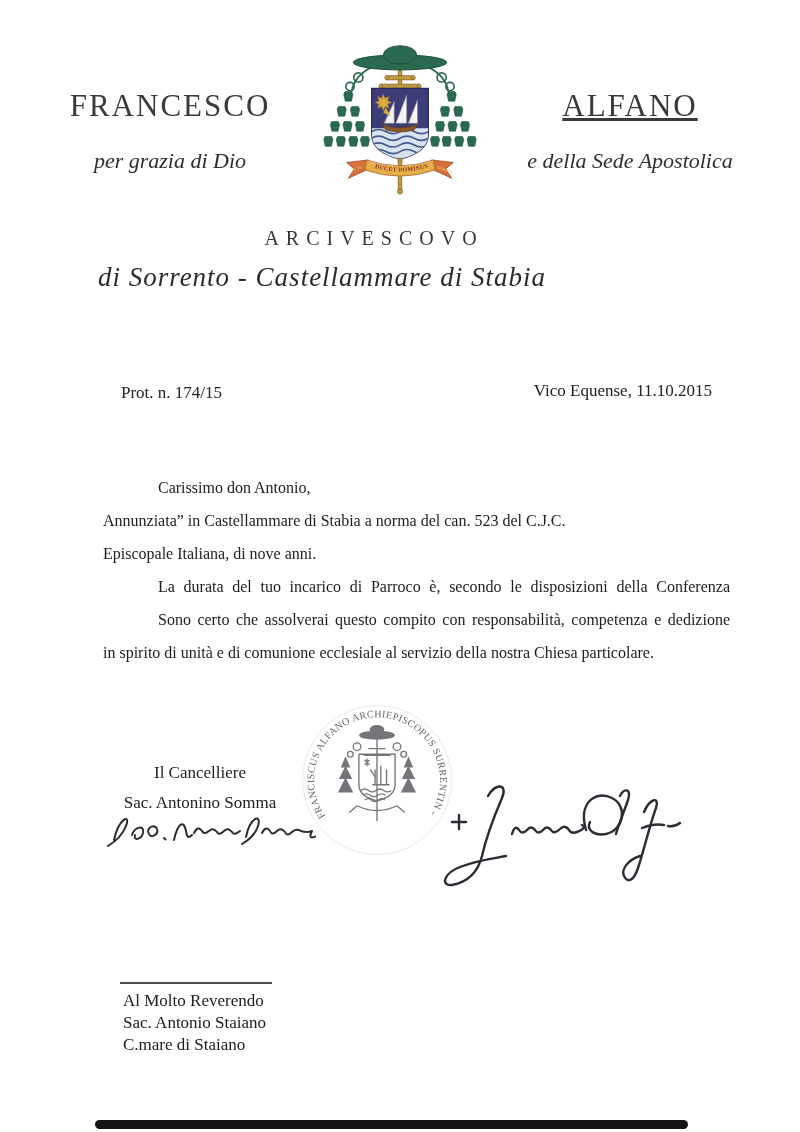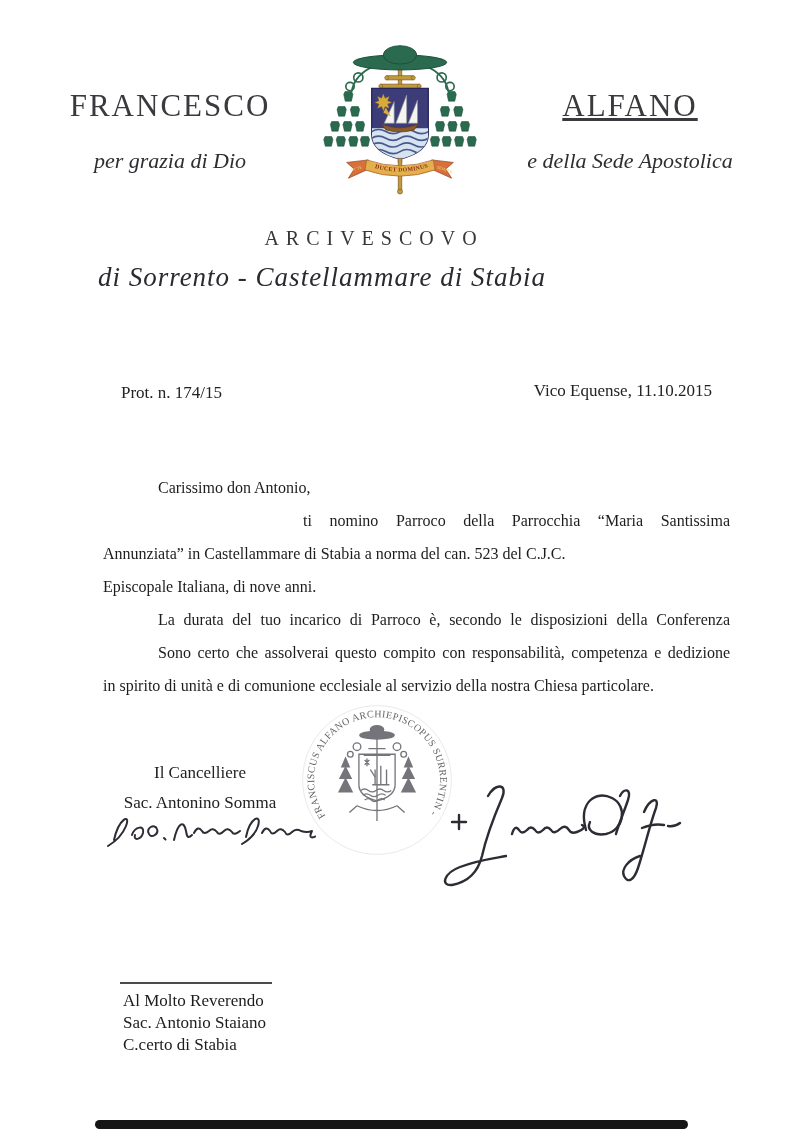--- a/index.html
+++ b/index.html
@@ -125,21 +125,20 @@
   </svg>
 
   <div class="abs center arch-title" style="left:0;top:227px;width:724px;padding-left:12px;">ARCIVESCOVO</div>
   <div class="abs center diocese" style="left:0;top:262px;width:644px;">di Sorrento - Castellammare di Stabia</div>
 
   <div class="abs metaline" style="left:85px;top:383px;margin-left:36px;">Prot. n. 174/15</div>
   <div class="abs metaline" style="left:400px;top:381px;width:312px;text-align:right;">Vico Equense, 11.10.2015</div>
 
   <div class="abs body-block">
     <div class="bline ind-s">Carissimo don Antonio,</div>
-    <div class="bline ind-l jfull">ti nomino Parroco della Parrocchia “Maria Santissima</div>
     <div class="bline">Annunziata” in Castellammare di Stabia a norma del can. 523 del C.J.C.</div>
     <div class="bline">Episcopale Italiana, di nove anni.</div>
     <div class="bline ind-s jfull">La durata del tuo incarico di Parroco è, secondo le disposizioni della Conferenza</div>
     <div class="bline ind-s jfull">Sono certo che assolverai questo compito con responsabilità, competenza e dedizione</div>
     <div class="bline">in spirito di unità e di comunione ecclesiale al servizio della nostra Chiesa particolare.</div>
   </div>
 
   <div class="abs center sig-label" style="left:148px;top:763px;width:104px;">Il Cancelliere</div>
   <div class="abs center sig-label" style="left:118px;top:793px;width:164px;">Sac. Antonino Somma</div>
   <svg class="abs" style="left:104px;top:804px;" width="212" height="54" viewBox="0 0 212 54">
@@ -193,18 +192,18 @@
       <path d="M184,20 C188,12 196,12 192,24 C188,36 182,50 180,58"></path>
       <path d="M208,36 C214,22 224,20 220,32 C214,48 208,74 202,92 C198,104 192,108 188,100 C185,93 192,84 204,80"></path>
       <path d="M206,52 q12,-5 22,-3 M232,50 q7,1 12,-3"></path>
     </g>
   </svg>
 
   <div class="abs recipient-rule"></div>
   <div class="abs recipient">
     <div>Al Molto Reverendo</div>
     <div>Sac. Antonio Staiano</div>
-    <div>C.certo di Stabia</div>
+    <div>C.mare di Staiano</div>
   </div>
 
   <div class="abs scan-bar"></div>
 
 </div>
 
 </body></html>

